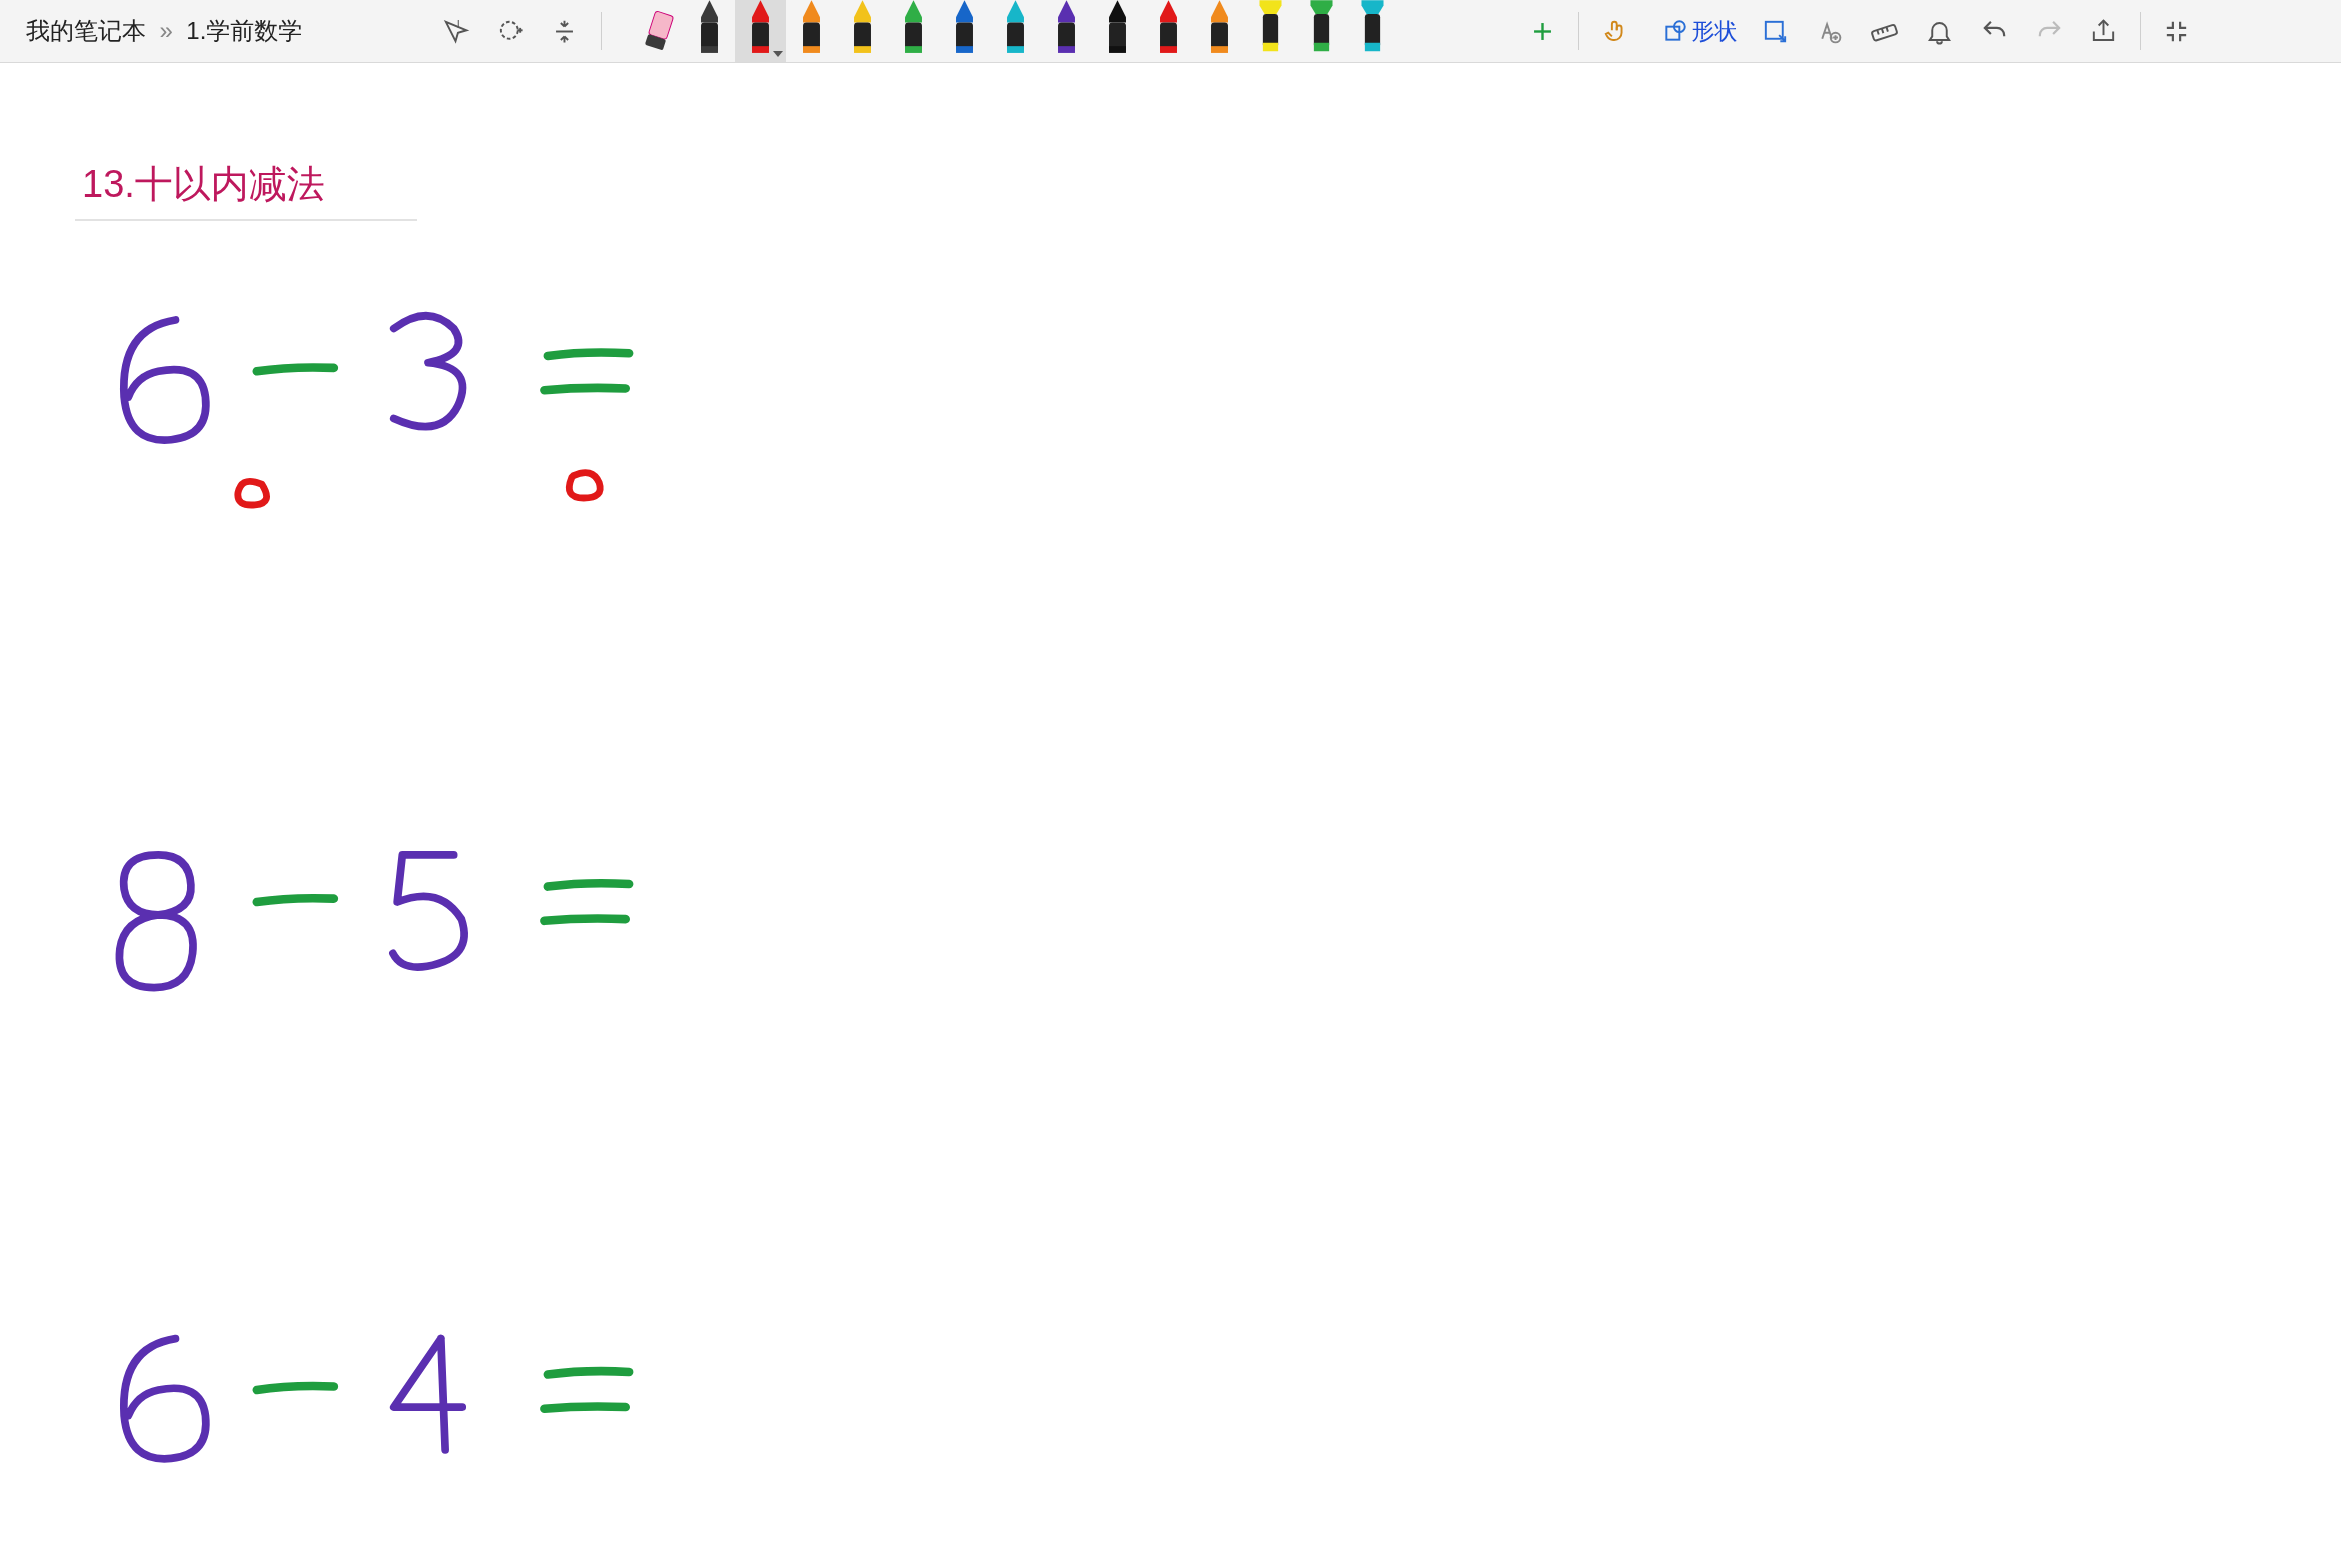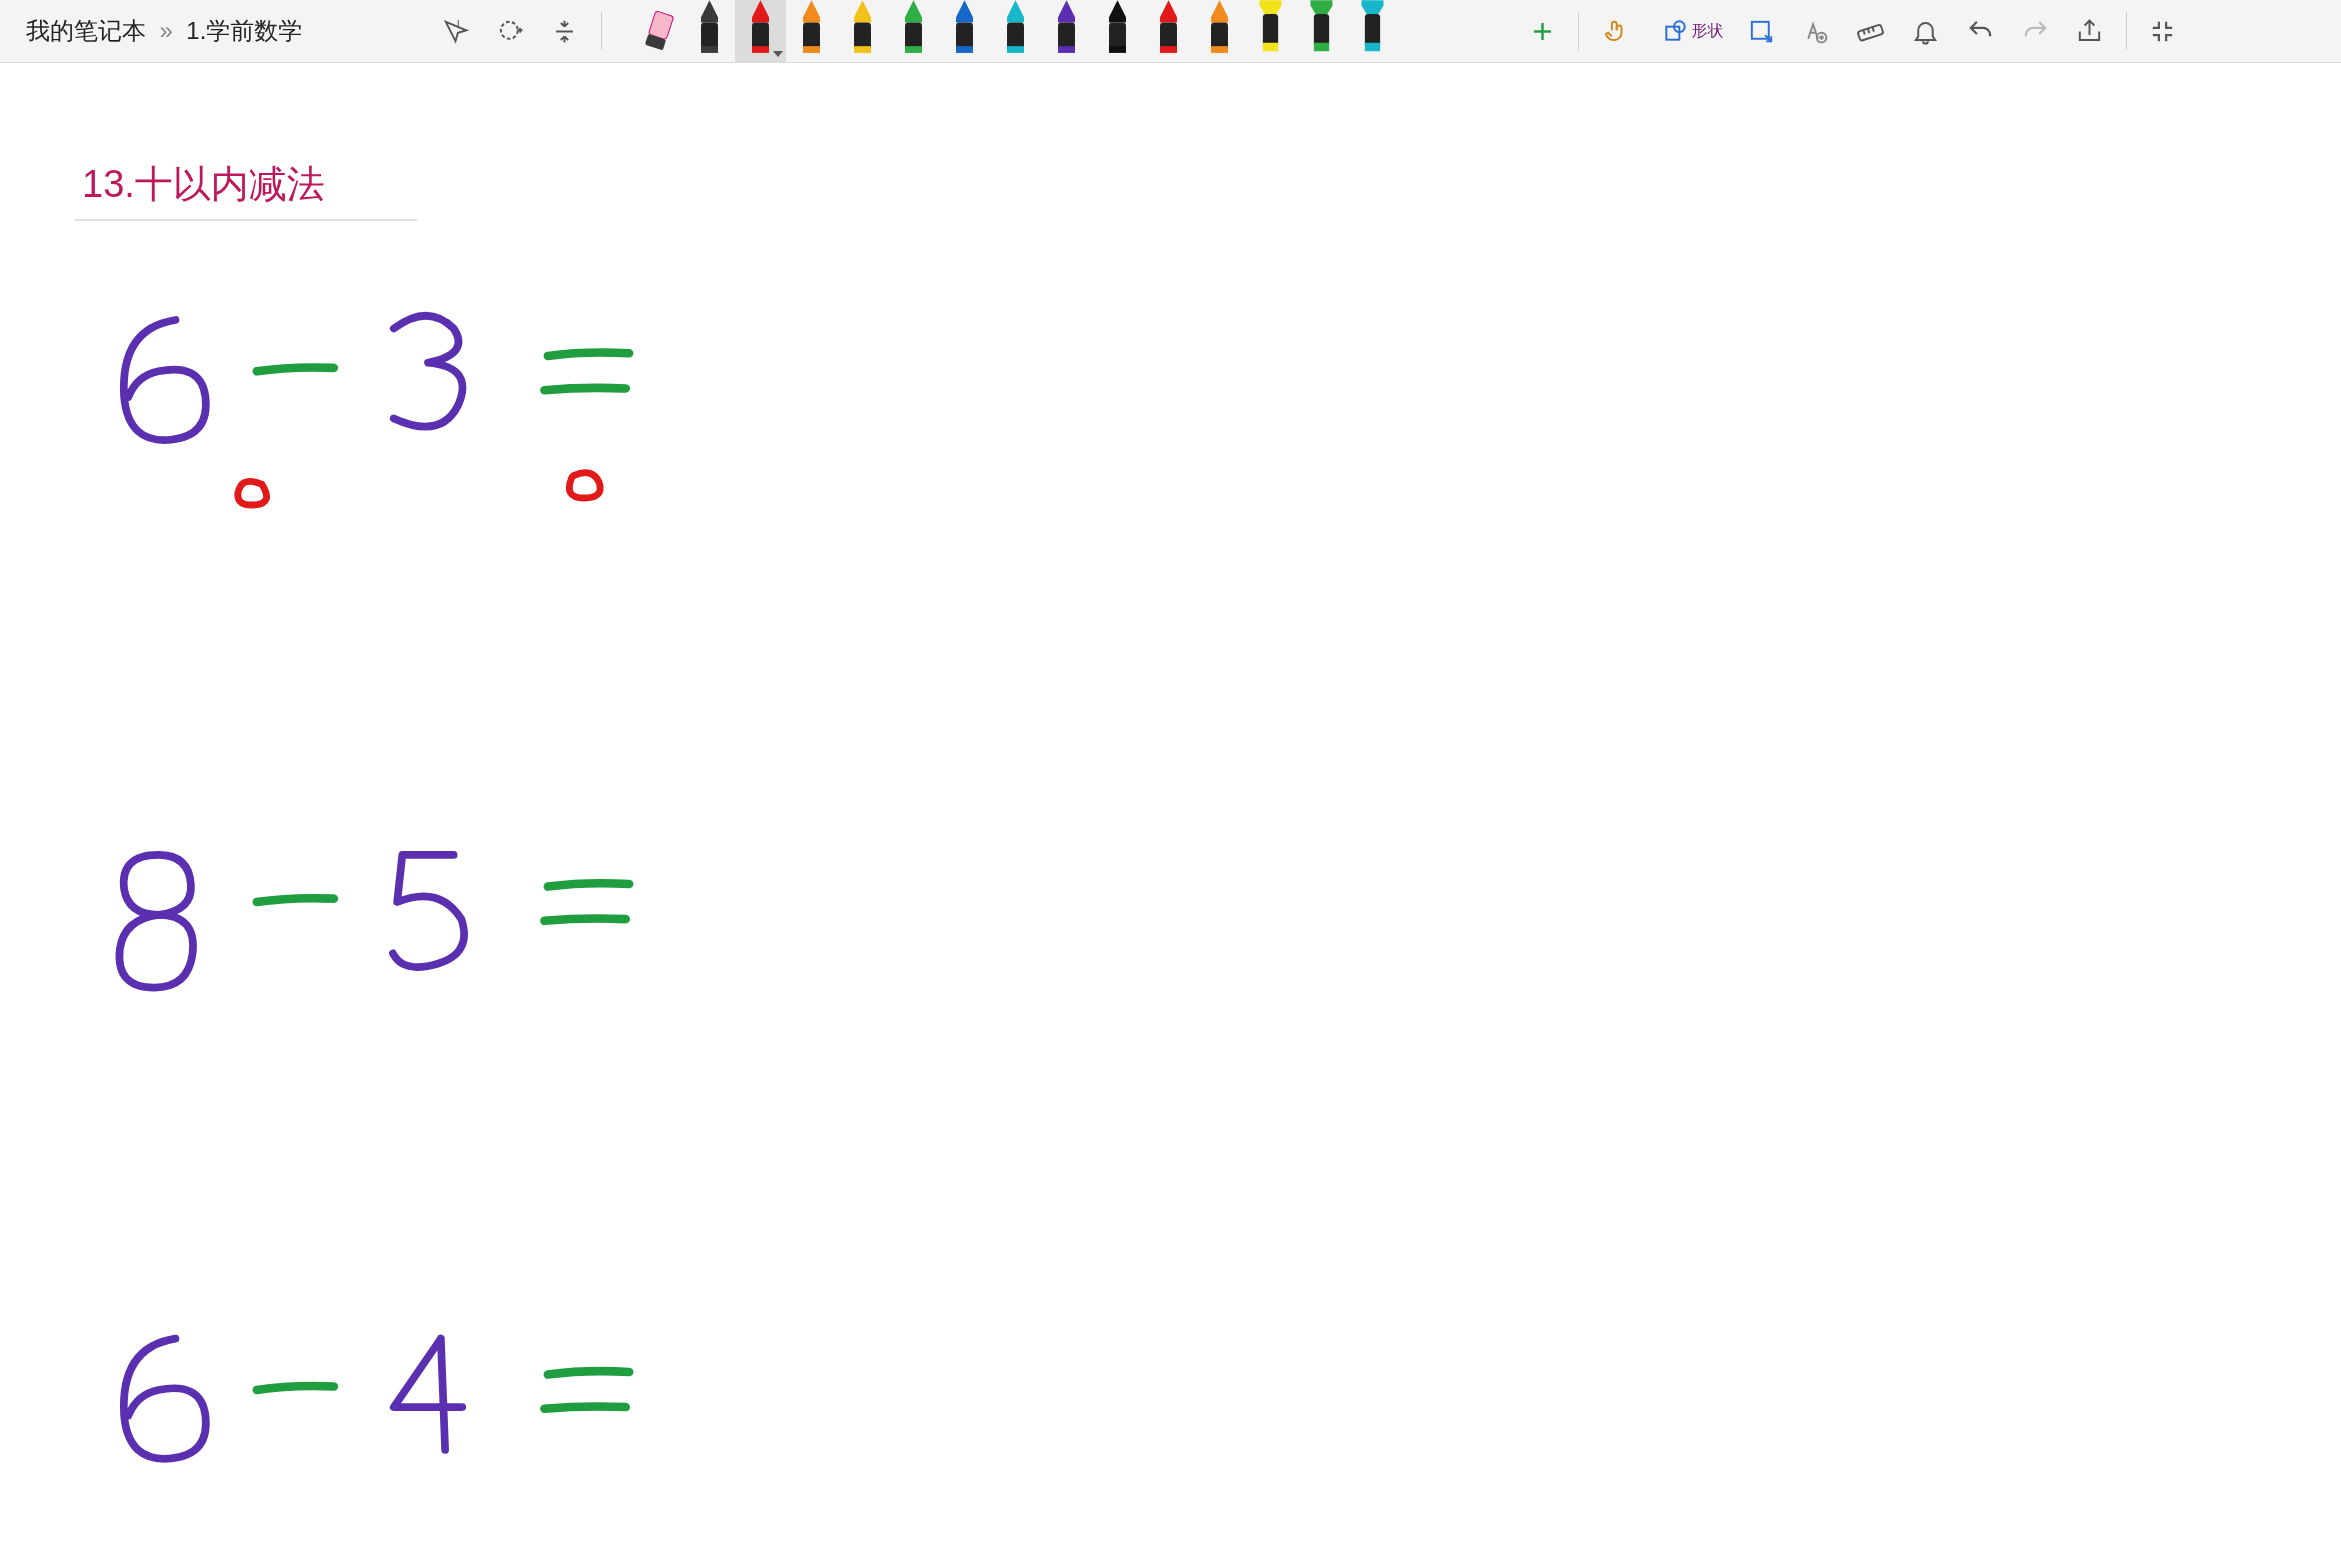--- a/index.html
+++ b/index.html
@@ -13,21 +13,21 @@
   .tbtn svg{width:29px;height:29px;}
   .divider{width:0.9px;height:38px;background:#cfcfcf;margin:0 8.6px;}
   
   .penbar{position:absolute;left:633px;top:0;height:62px;display:flex;align-items:flex-start;}
   .pen{width:51px;height:62px;display:flex;align-items:flex-start;justify-content:center;position:relative;}
   .pen svg{width:39px;height:55px;}
   .pen.sel{background:#dcdcdc;}
   .pen.sel::after{content:"";position:absolute;right:3.4px;bottom:5.1px;border-left:5.1px solid transparent;border-right:5.1px solid transparent;border-top:6.8px solid #555;}
   .eraser svg{width:38px;height:45px;margin-top:8.6px;}
   
-  .shape-label{font-size:16px;color:#701a75;margin-left:3.4px;}
+  .shape-label{font-size:23px;color:#1d4ed8;margin-left:3.4px;}
   
   .page{position:relative;width:100%;}
   .heading{position:absolute;left:82px;top:96px;font-size:38px;color:#be185d;}
   .heading-underline{position:absolute;left:75px;top:156px;width:342px;height:1.7px;background:#e2e2e2;}
   .ink{position:absolute;left:0;top:0;}
 </style>
 </head>
 <body>
 
 <div class="toolbar">

